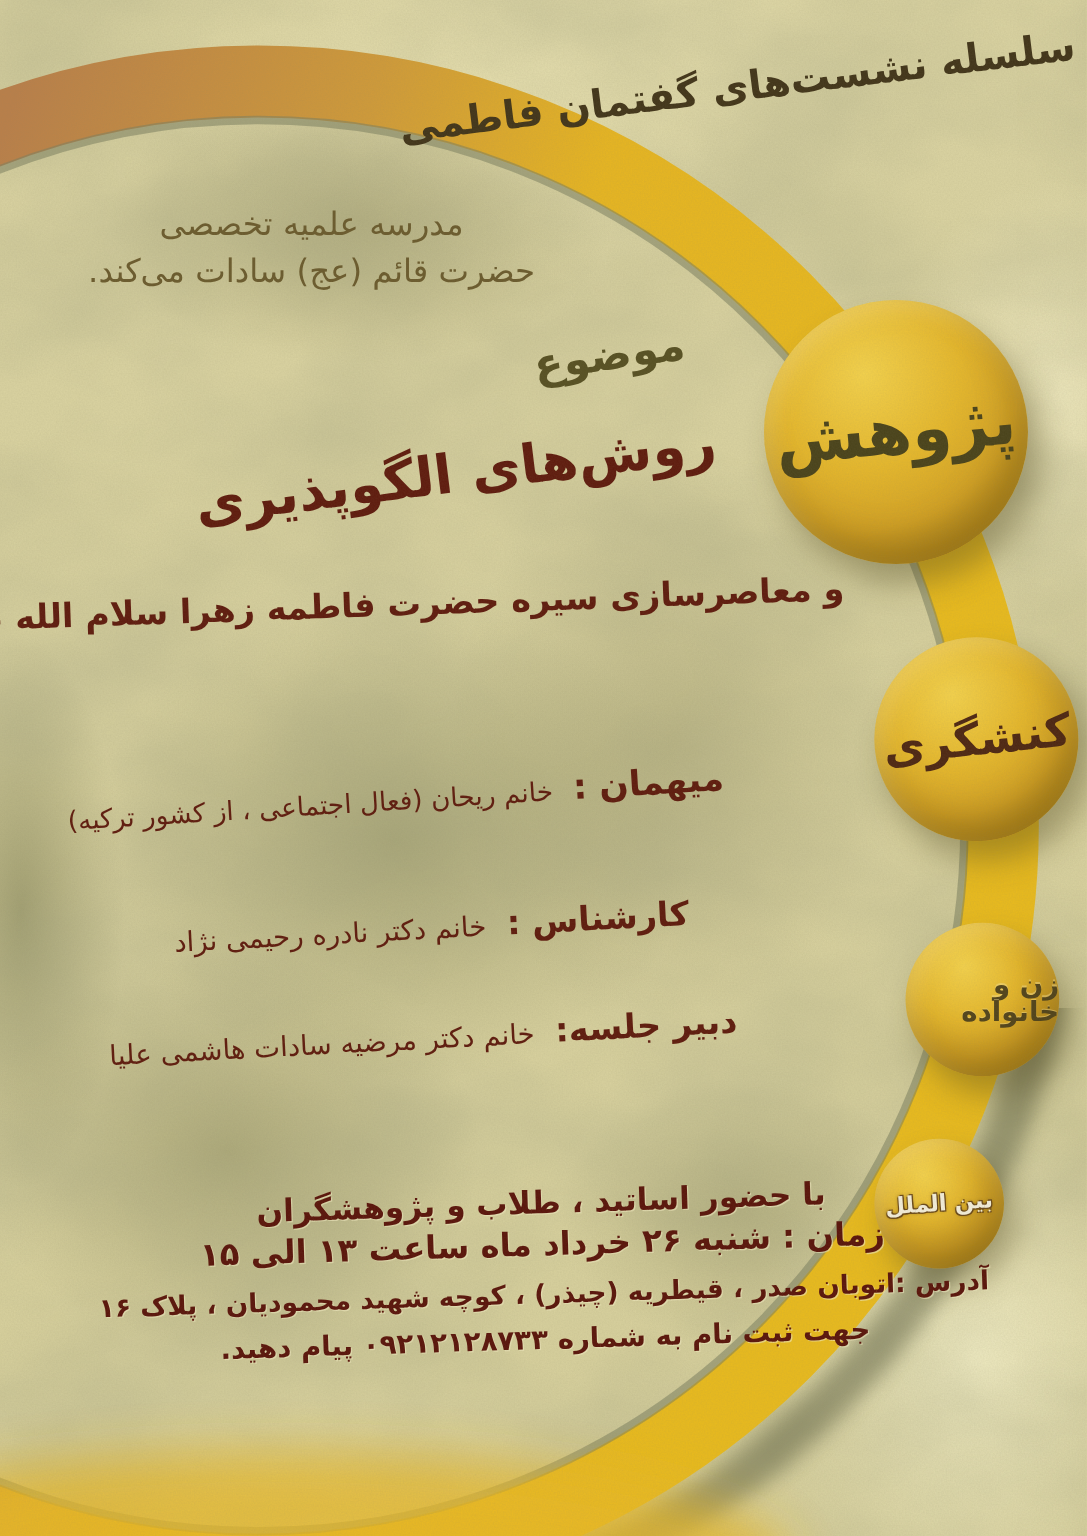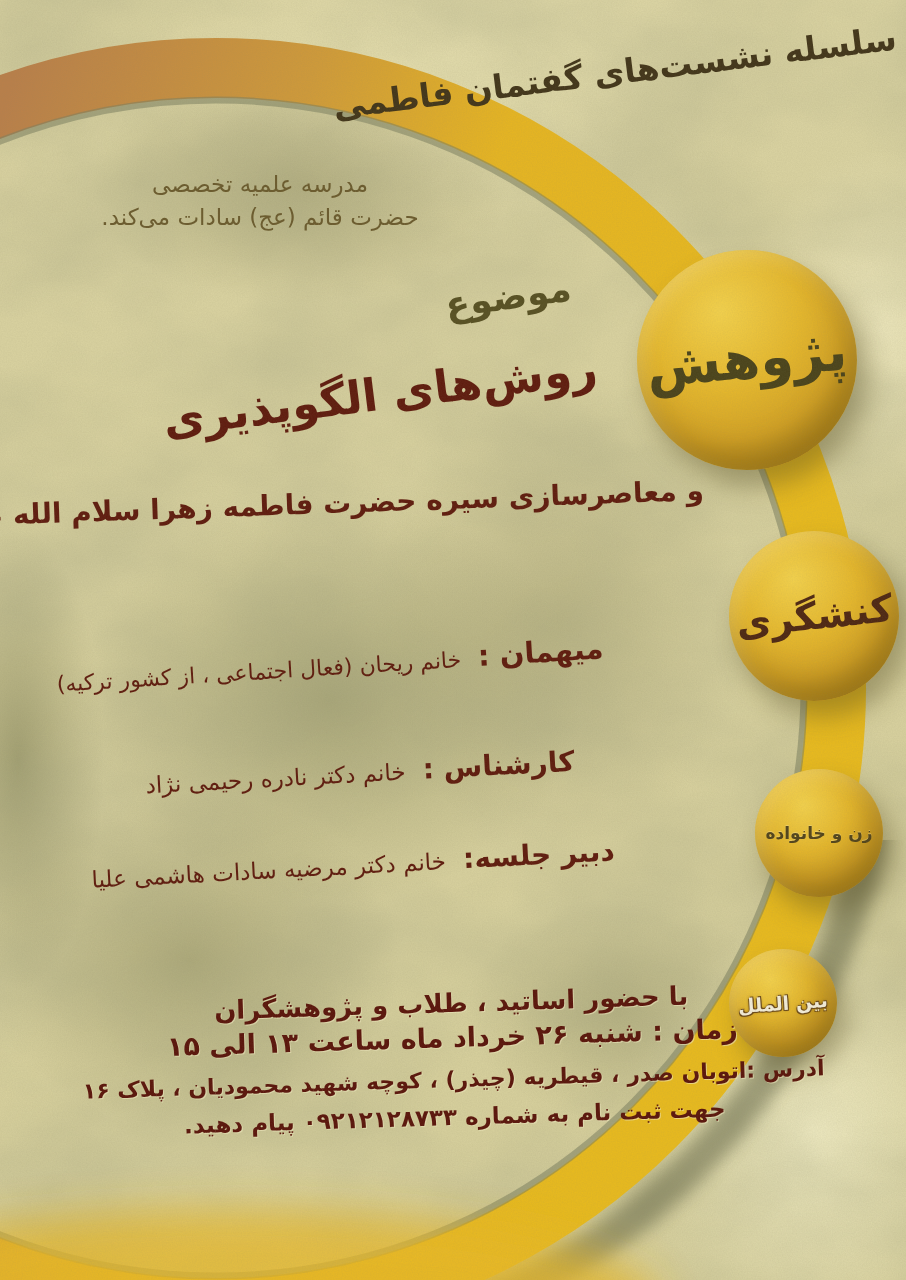--- a/index.html
+++ b/index.html
@@ -32,33 +32,33 @@
     background:radial-gradient(circle at 38% 28%, #f3d14c 0%, #e5b72c 38%, #d3a224 62%, #a37d18 88%, #8a6a12 100%);
     box-shadow:10px 16px 26px rgba(74,66,24,.38), inset -10px -18px 28px rgba(105,74,6,.35), inset 6px 8px 18px rgba(255,235,150,.4);
     display:flex;align-items:center;justify-content:center;z-index:5;
   }
   .badge span{font-weight:bold;line-height:1;}
   .b-research{left:637px;top:250px;width:220px;height:220px;}
   .b-research span{font-size:54px;color:#4a431b;transform:rotate(-5deg);}
   .b-activism{left:729px;top:531px;width:170px;height:170px;}
   .b-activism span{font-size:38px;color:#4e2713;transform:rotate(-6deg);}
   .b-women{left:755px;top:769px;width:128px;height:128px;}
-  .b-women span{font-size:17px;color:#52441b;text-shadow:0 -1px 0 rgba(243,224,150,.45);}
+  .b-women span{font-size:23px;color:#52441b;text-shadow:0 -1px 0 rgba(243,224,150,.45);}
   .b-intl{left:729px;top:949px;width:108px;height:108px;}
   .b-intl span{font-size:19px;color:#f4eeda;transform:rotate(-4deg);
     text-shadow:1px 1px 0 #6b4a1a, -1px 1px 0 #6b4a1a, 1px -1px 0 #6b4a1a, 0 0 3px rgba(90,58,16,.9);}
   
   .txt{position:absolute;z-index:6;}
   .series-title{
     left:412px;top:48px;width:486px;text-align:center;white-space:nowrap;
     transform:rotate(-7deg);font-size:33px;font-weight:bold;color:#42351a;
   }
   .organizer{
     left:58px;top:168px;width:404px;text-align:center;
-    font-size:23px;line-height:1.45;color:#6b5b2e;
+    font-size:27px;line-height:1.45;color:#6b5b2e;
   }
   .topic-label{
     left:428px;top:276px;width:160px;text-align:center;
     transform:rotate(-8deg);font-size:36px;font-weight:bold;color:#575023;
   }
   .topic-line1{
     left:140px;top:368px;width:480px;text-align:center;white-space:nowrap;
     transform:rotate(-7deg);font-size:45px;font-weight:bold;color:#5f1b0e;
   }
   .topic-line2{

